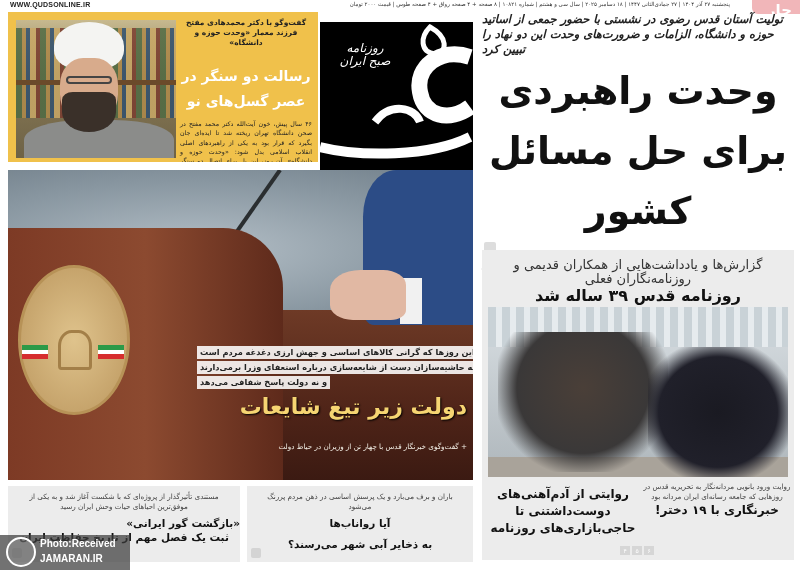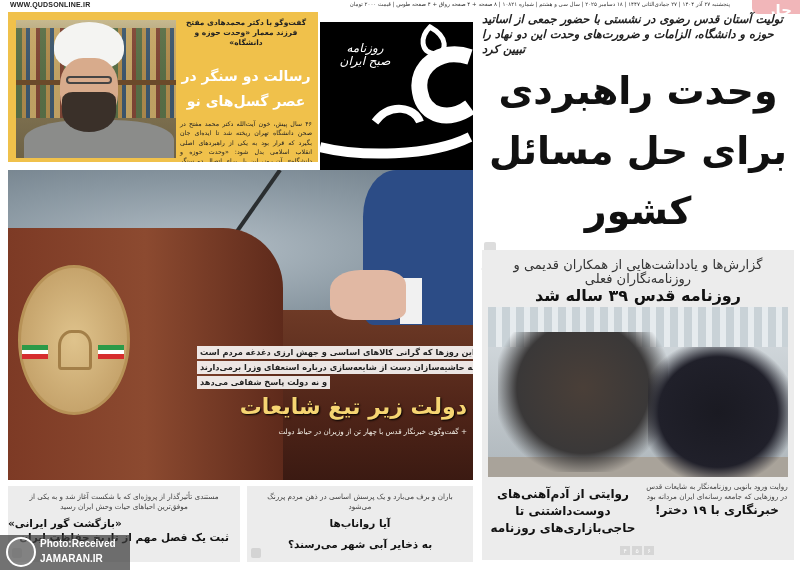--- a/index.html
+++ b/index.html
@@ -54,21 +54,21 @@
   .mp-podium { position: absolute; left: 0; top: 58px; width: 275px; height: 252px; background: linear-gradient(90deg,#7d3a25 0%,#8c4a30 50%,#5e2a1b 100%); border-radius: 0 60px 0 0; }
   .mp-seal { position: absolute; left: 10px; top: 95px; width: 112px; height: 150px; border-radius: 50%; background: radial-gradient(ellipse, #dfc38c 0%, #c6a46c 70%, #a88551 100%); border: 3px solid #b79257; }
   .mp-flag-l, .mp-flag-r { position: absolute; width: 26px; height: 14px; background: linear-gradient(180deg,#2c9a48 0 33%, #fff 33% 66%, #d62d2d 66% 100%); }
   .mp-flag-l { left: 14px; top: 175px; }
   .mp-flag-r { left: 90px; top: 175px; }
   .mp-emblem { position: absolute; left: 50px; top: 160px; width: 34px; height: 40px; border: 3px solid #a37f48; border-radius: 40% 40% 10% 10%; }
   .mp-text { position: absolute; right: 6px; top: 176px; width: 270px; }
   .mp-kicker { display: block; background: rgba(255,255,255,0.88); font-size: 8.2px; font-weight: bold; color: #222; line-height: 11px; padding: 1px 3px; margin-bottom: 2px; text-align: right; white-space: nowrap; }
   .mp-kicker-wrap { display: flex; flex-direction: column; align-items: flex-end; }
   .mp-title { font-size: 22px; font-weight: bold; color: #f6d572; line-height: 28px; margin-top: 2px; text-shadow: 1px 1px 2px #000; }
-  .mp-sub1 { font-size: 7.2px; color: #f3efe6; text-align: right; margin-top: 6px; }
+  .mp-sub1 { font-size: 7.2px; color: #f3efe6; text-align: right; margin-top: 21px; }
   .mp-sub2 { font-size: 10.5px; font-weight: bold; color: #fff; text-align: right; margin-top: 2px; }
 
   
   .anniv { position: absolute; left: 482px; top: 250px; width: 312px; height: 310px; background: #ececec; }
   .an-kicker { font-size: 13px; color: #333; line-height: 14px; text-align: center; margin-top: 8px; }
   .an-title { font-size: 16px; font-weight: bold; color: #111; text-align: center; line-height: 20px; }
   .an-photo { position: absolute; left: 6px; top: 57px; width: 300px; height: 170px; overflow: hidden; background: linear-gradient(180deg,#d9dfe3 0%, #aeb6bb 100%); }
   .an-hall { position: absolute; left: 0; top: 0; width: 300px; height: 40px; background: repeating-linear-gradient(90deg,#c9d2d7 0 8px,#e6ebee 8px 14px); }
   .an-crowd-m { position: absolute; left: 10px; top: 25px; width: 170px; height: 140px; background: radial-gradient(ellipse at 50% 40%, #4a3f38 0%, #3a3838 55%, transparent 75%); }
   .an-crowd-w { position: absolute; left: 160px; top: 40px; width: 140px; height: 130px; background: radial-gradient(ellipse at 50% 50%, #1a1a22 0%, #20202a 60%, transparent 80%); }
@@ -169,36 +169,36 @@
 <div class="anniv rtl">
   <div class="an-kicker">گزارش‌ها و یادداشت‌هایی از همکاران قدیمی و روزنامه‌نگاران فعلی</div>
   <div class="an-title">روزنامه قدس ۳۹ ساله شد</div>
   <div class="an-photo">
     <div class="an-hall"></div>
     <div class="an-floor"></div>
     <div class="an-crowd-m"></div>
     <div class="an-crowd-w"></div>
   </div>
   <div class="an-col an-col-right">
-    <div class="an-story-kicker">روایت ورود بانویی روزنامه‌نگار به شایعات قدس در روزهایی که جامعه رسانه‌ای ایران مردانه بود</div>
+    <div class="an-story-kicker">روایت ورود بانویی مردانه‌نگار به تحریریه قدس در روزهایی که جامعه رسانه‌ای ایران مردانه بود</div>
     <div class="an-story-title2">خبرنگاری با ۱۹ دختر!</div>
   </div>
   <div class="an-col an-col-left">
     <div class="an-story-title">روایتی از آدم‌آهنی‌های دوست‌داشتنی تا حاجی‌بازاری‌های روزنامه</div>
   </div>
   <div class="an-pages">
     <span>۶</span>
     <span>۵</span>
     <span>۴</span>
   </div>
 </div>
 
 <div class="bbox bbox-a rtl">
   <div class="bb-kicker" style="text-align:center;padding:0 12px;">مستندی تأثیرگذار از پروژه‌ای که با شکست آغاز شد و به یکی از موفق‌ترین احیاهای حیات وحش ایران رسید</div>
-  <div class="bb-title" style="text-align:left;">«بازگشت گور ایرانی»</div>
+  <div class="bb-title" style="text-align:right;">«بازگشت گور ایرانی»</div>
   <div class="bb-title" style="text-align:center;margin-top:0;">ثبت یک فصل مهم از تاریخ حفاظت ایران</div>
   <div class="bb-icon"></div>
 </div>
 
 <div class="bbox bbox-b rtl">
   <div class="bb-kicker" style="text-align:center;padding:0 20px;">باران و برف می‌بارد و یک پرسش اساسی در ذهن مردم پررنگ می‌شود</div>
   <div class="bb-title" style="text-align:center;">آیا رواناب‌ها</div>
   <div class="bb-title" style="text-align:center;margin-top:7px;">به ذخایر آبی شهر می‌رسند؟</div>
   <div class="bb-icon"></div>
 </div>

